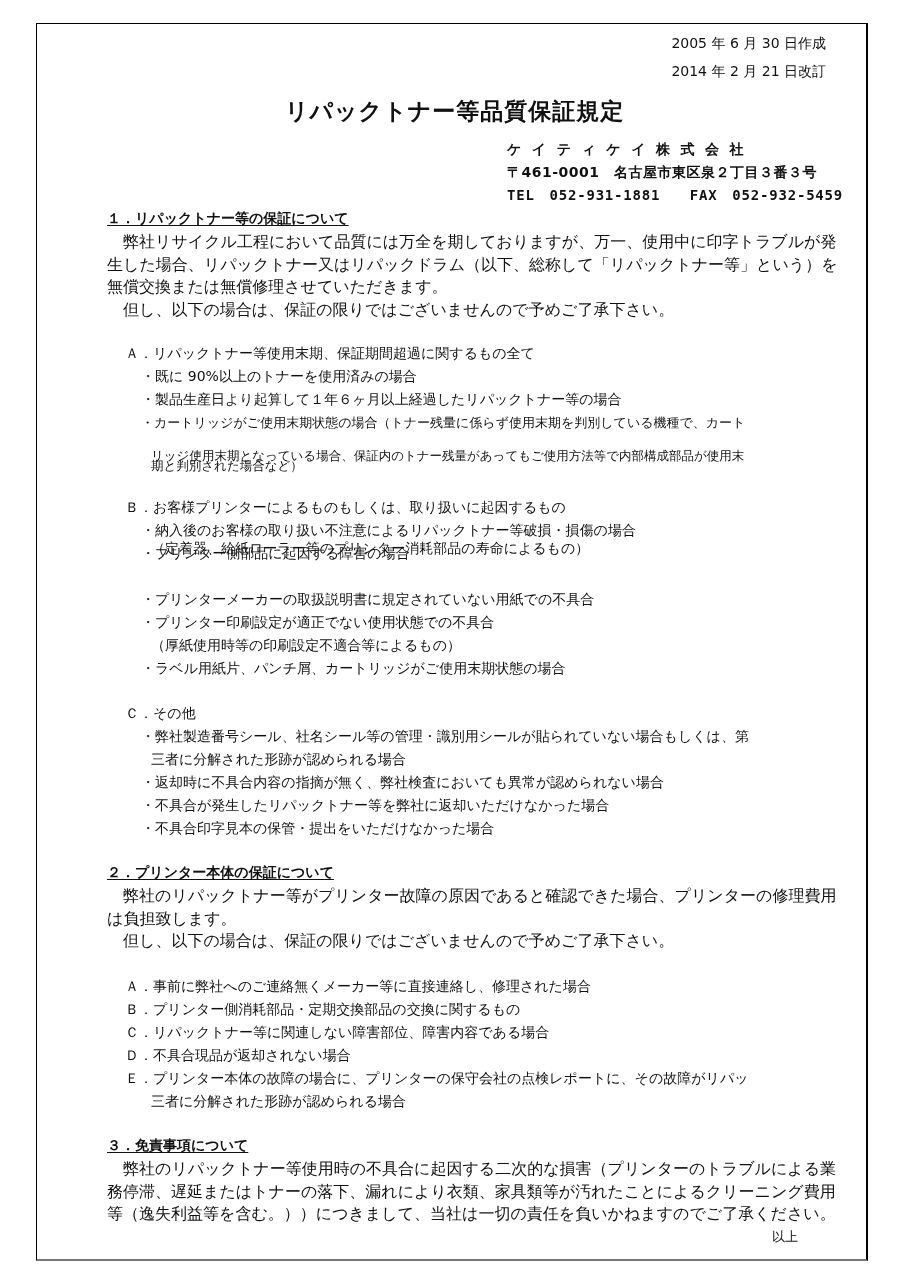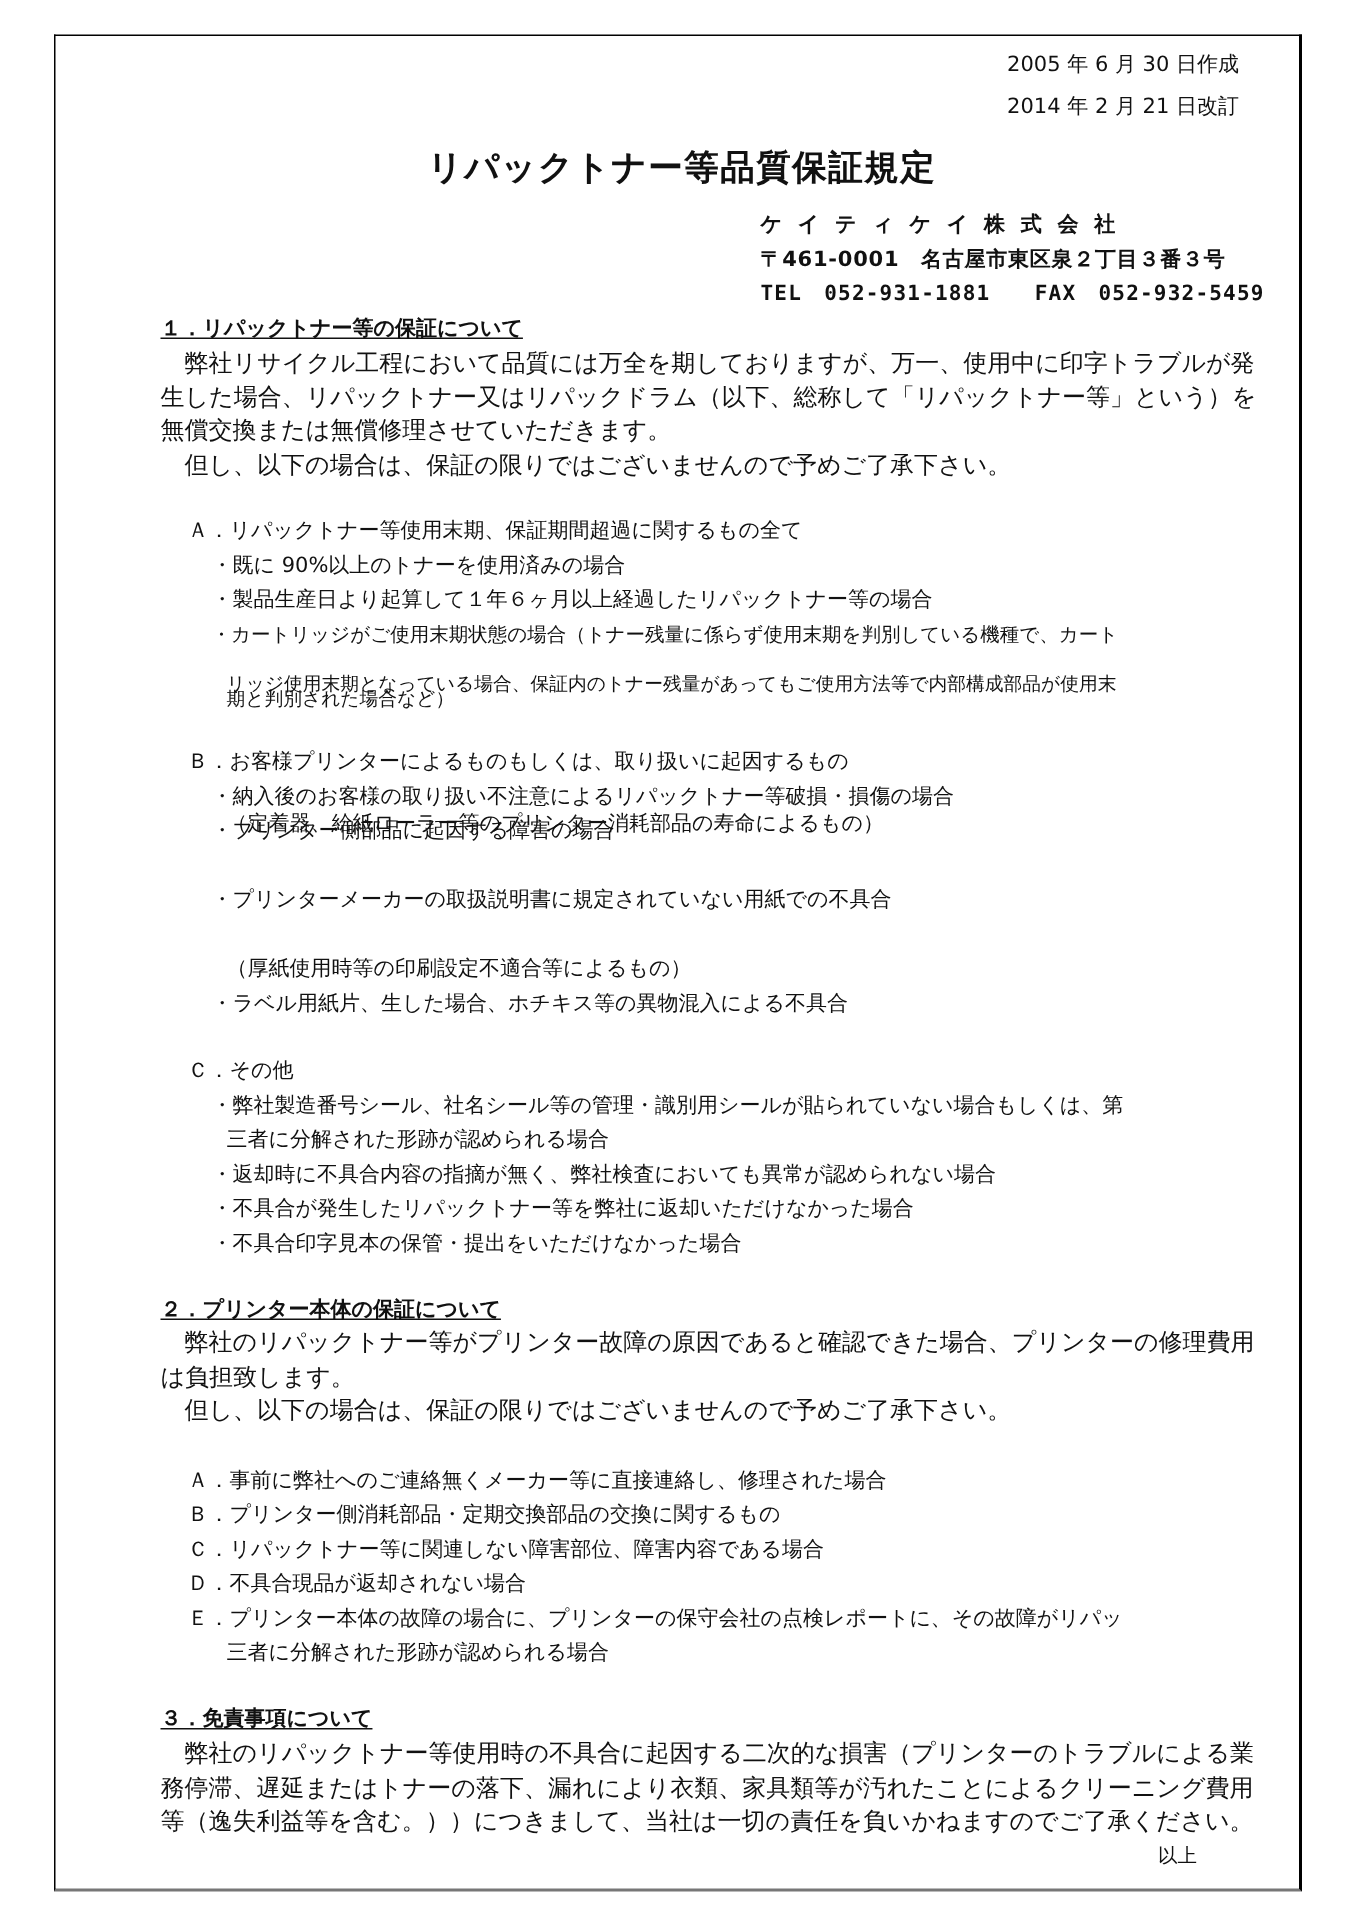--- a/index.html
+++ b/index.html
@@ -49,32 +49,33 @@
   <div class="item" style="left:104px; top:367px;">・製品生産日より起算して１年６ヶ月以上経過したリパックトナー等の場合</div>
   <div class="item" style="left:104px; top:390px; font-size:13px;">・カートリッジがご使用末期状態の場合（トナー残量に係らず使用末期を判別している機種で、カート</div>
   <div class="item" style="left:114px; top:412px; font-size:12.5px;margin-top:12px;">リッジ使用末期となっている場合、保証内のトナー残量があってもご使用方法等で内部構成部品が使用末</div>
   <div class="item" style="left:114px; top:434px; font-size:12.5px;">期と判別された場合など）</div>
 
   <div class="item" style="left:88px; top:475px;">Ｂ．お客様プリンターによるものもしくは、取り扱いに起因するもの</div>
   <div class="item" style="left:104px; top:521px;">・プリンター側部品に起因する障害の場合</div>
   <div class="item" style="left:104px; top:498px;">・納入後のお客様の取り扱い不注意によるリパックトナー等破損・損傷の場合</div>
   <div class="item" style="left:114px; top:516px;text-align:right;">（定着器、給紙ローラー等のプリンター消耗部品の寿命によるもの）</div>
   <div class="item" style="left:104px; top:567px;">・プリンターメーカーの取扱説明書に規定されていない用紙での不具合</div>
+  <div class="item" style="left:104px; top:590px;">・プリンター印刷設定が適正でない使用状態での不具合</div>
   <div class="item" style="left:114px; top:613px;">（厚紙使用時等の印刷設定不適合等によるもの）</div>
-  <div class="item" style="left:104px; top:636px;">・ラベル用紙片、生した場合、ホチキス等の異物混入による不具合</div>
+  <div class="item" style="left:104px; top:636px;">・ラベル用紙片、パンチ屑、カートリッジがご使用末期状態の場合</div>
 
   <div class="item" style="left:88px; top:681px;">Ｃ．その他</div>
   <div class="item" style="left:104px; top:704px;">・弊社製造番号シール、社名シール等の管理・識別用シールが貼られていない場合もしくは、第</div>
   <div class="item" style="left:114px; top:727px;">三者に分解された形跡が認められる場合</div>
   <div class="item" style="left:104px; top:750px;">・返却時に不具合内容の指摘が無く、弊社検査においても異常が認められない場合</div>
   <div class="item" style="left:104px; top:773px;">・不具合が発生したリパックトナー等を弊社に返却いただけなかった場合</div>
   <div class="item" style="left:104px; top:796px;">・不具合印字見本の保管・提出をいただけなかった場合</div>
 
   <div class="abs sec-head" style="left:70px; top:840px;">２．プリンター本体の保証について</div>
-  <div class="abs txt" style="left:70px; top:861px;font-family:Liberation Mono, monospace;">
+  <div class="abs txt" style="left:70px; top:861px;">
     <div>　弊社のリパックトナー等がプリンター故障の原因であると確認できた場合、プリンターの修理費用</div>
     <div>は負担致します。</div>
     <div>　但し、以下の場合は、保証の限りではございませんので予めご了承下さい。</div>
   </div>
   <div class="item" style="left:88px; top:954px;">Ａ．事前に弊社へのご連絡無くメーカー等に直接連絡し、修理された場合</div>
   <div class="item" style="left:88px; top:977px;">Ｂ．プリンター側消耗部品・定期交換部品の交換に関するもの</div>
   <div class="item" style="left:88px; top:1000px;">Ｃ．リパックトナー等に関連しない障害部位、障害内容である場合</div>
   <div class="item" style="left:88px; top:1023px;">Ｄ．不具合現品が返却されない場合</div>
   <div class="item" style="left:88px; top:1046px;">Ｅ．プリンター本体の故障の場合に、プリンターの保守会社の点検レポートに、その故障がリパッ</div>
   <div class="item" style="left:114px; top:1069px;">三者に分解された形跡が認められる場合</div>

